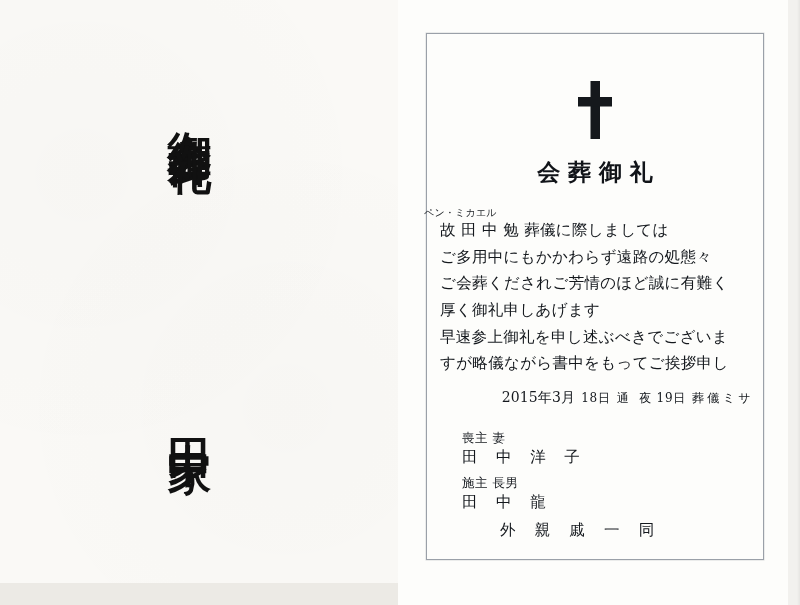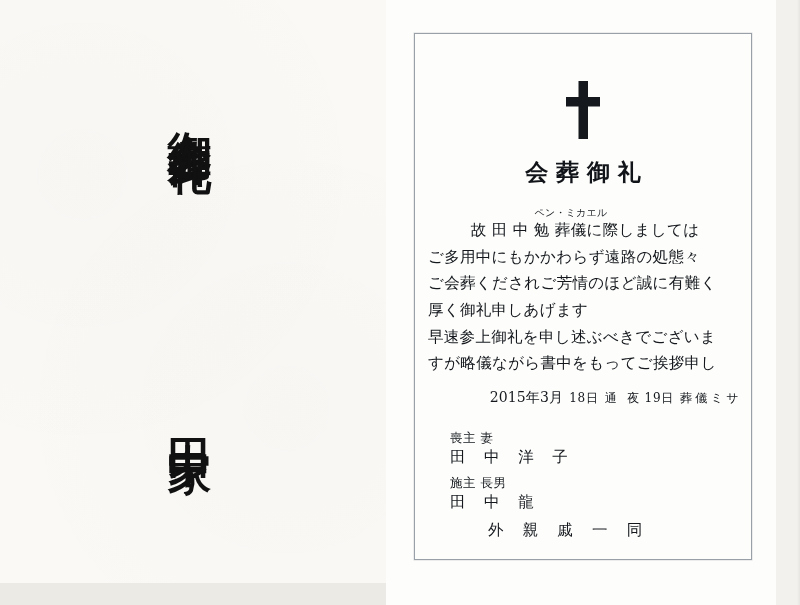--- a/index.html
+++ b/index.html
@@ -69,21 +69,21 @@
   .env-family {
     left: 168px;
     top: 404px;
     font-size: 44px;
     line-height: 1;
   }
 
   
   .card {
     position: absolute;
-    left: 386px;
+    left: 398px;
     top: 0;
     width: 390px;
     height: 605px;
     background: #fdfdfb;
   }
   .card-inner-border {
     position: absolute;
     left: 28px;
     top: 33px;
     right: 24px;
@@ -114,21 +114,20 @@
     font-size: 23px;
     font-weight: 700;
     letter-spacing: 0.34em;
     margin-top: 14px;
     text-indent: 0.34em;
     color: #111419;
   }
 
   .ruby-line {
     position: relative;
-    text-align: center;
     margin-top: 14px;
     height: 14px;
   }
   .ruby-line span {
     font-family: "DejaVu Sans", "Liberation Sans", sans-serif;
     font-size: 10px;
     letter-spacing: 0.02em;
     color: #1b1f24;
     position: relative;
     left: -12px;
@@ -138,21 +137,21 @@
     margin-top: 1px;
     font-family: "DejaVu Serif", "Liberation Serif", serif;
     font-size: 15.5px;
     line-height: 1.72;
     letter-spacing: 0.02em;
     color: #14181d;
     text-align: left;
     padding-left: 4px;
   }
   .para .line { white-space: nowrap; }
-  .para .line.c { text-align: center; }
+  .para .line.c { }
 
   
   .dates {
     margin-top: 12px;
     display: flex;
     justify-content: flex-end;
     align-items: center;
     gap: 6px;
     font-family: "DejaVu Serif", "Liberation Serif", serif;
     color: #14181d;

